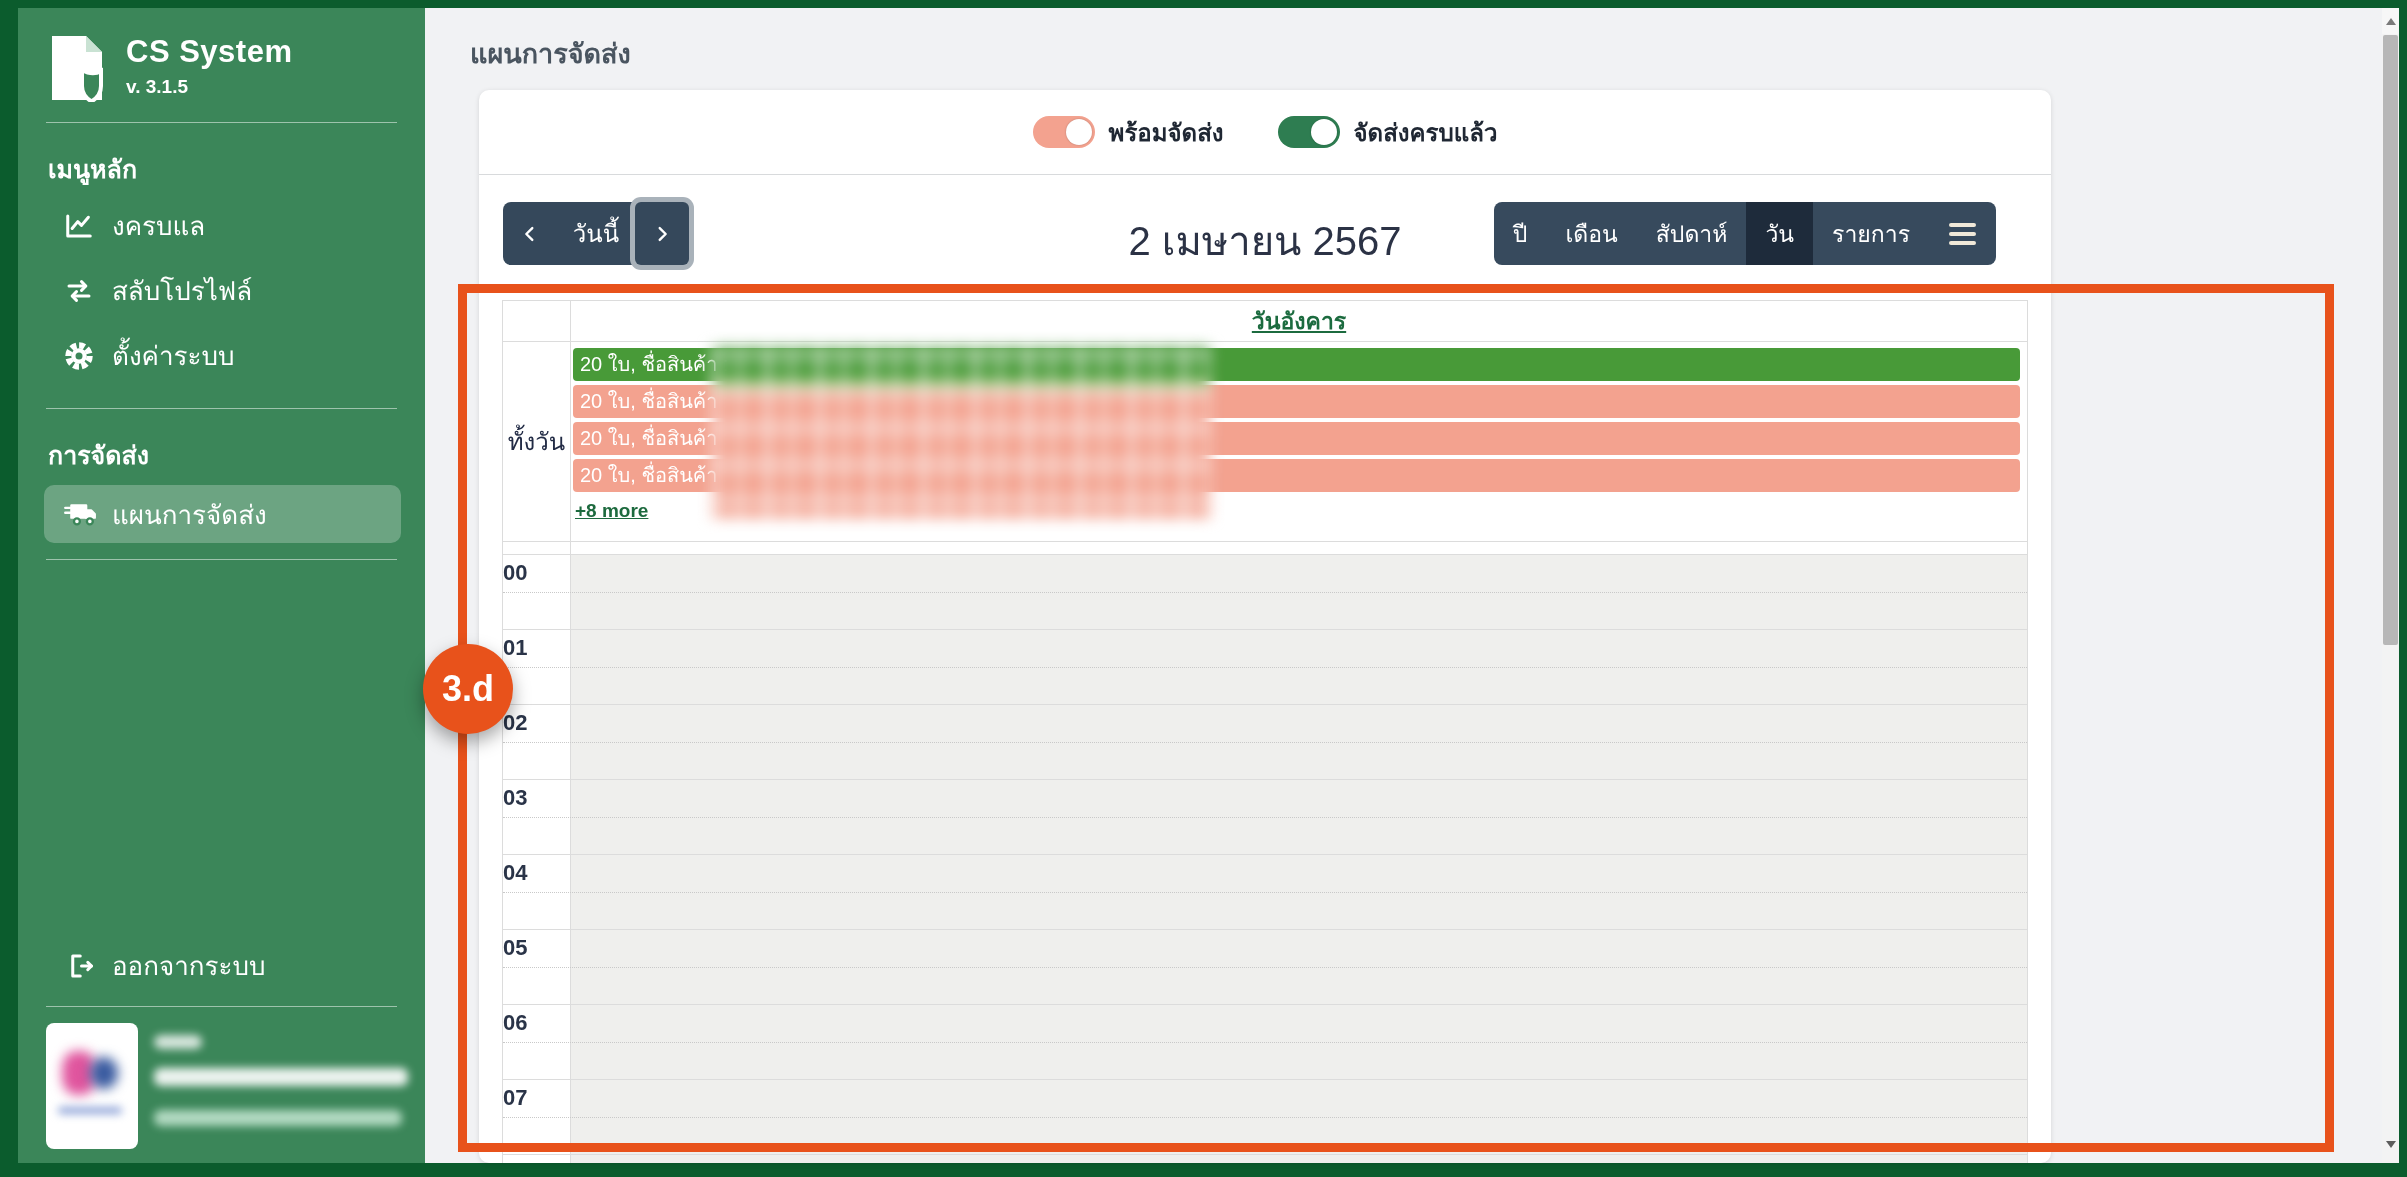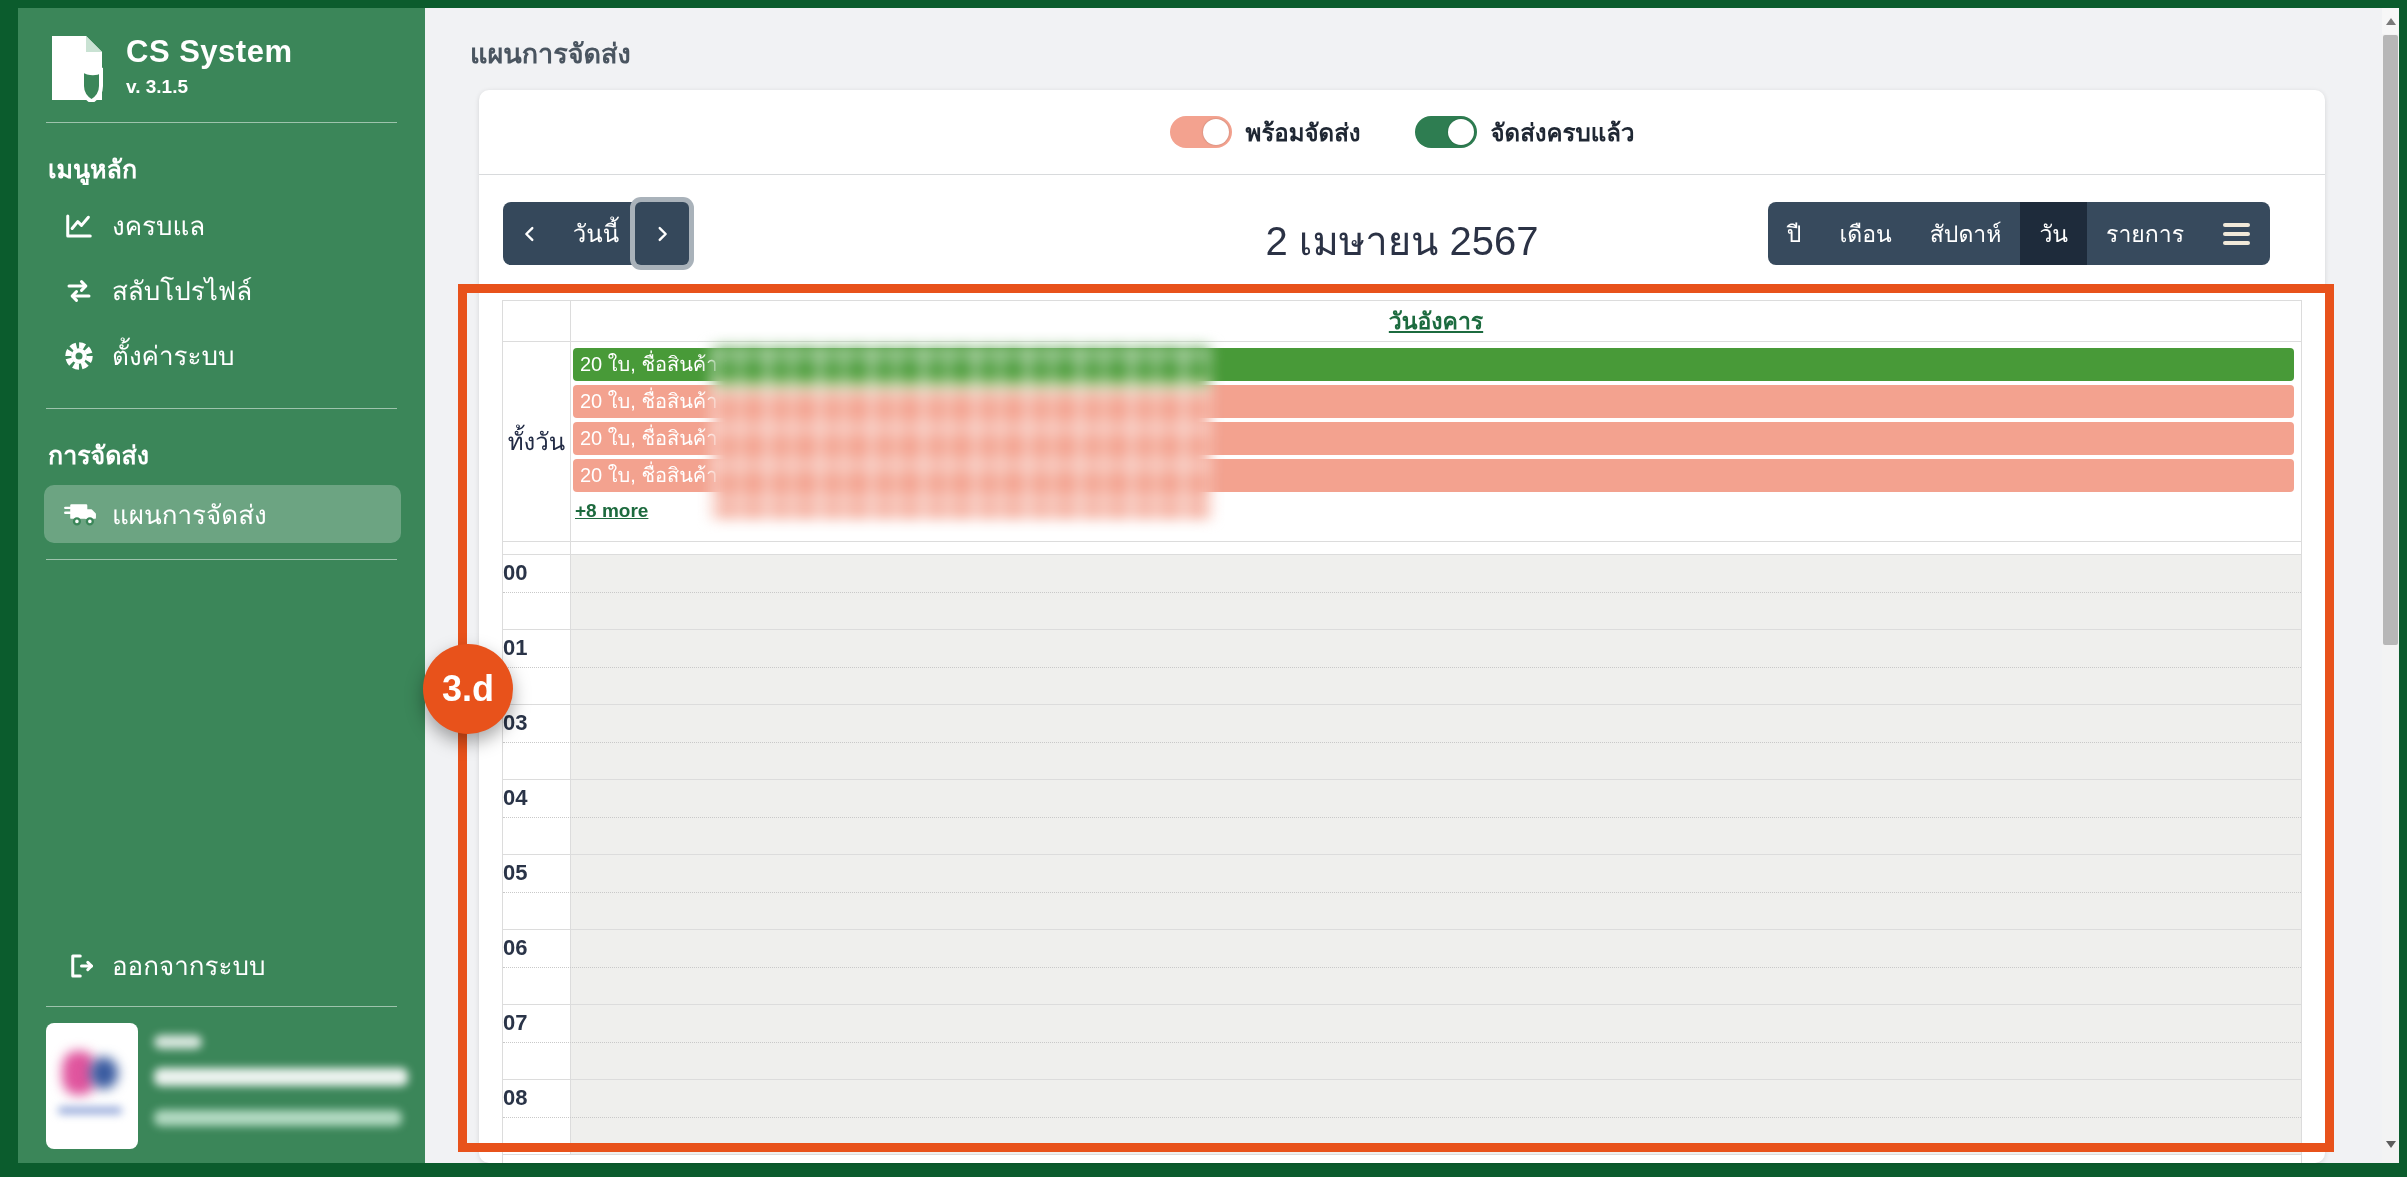--- a/index.html
+++ b/index.html
@@ -43,21 +43,21 @@
   .user-lines { padding-top:12px; }
   .redact { border-radius:7px; filter:blur(4px); }
   .u-line1 { width:48px;  height:14px; background:rgba(255,255,255,.8); }
   .u-line2 { width:254px; height:18px; background:rgba(255,255,255,.9); margin-top:19px; }
   .u-line3 { width:248px; height:16px; background:rgba(218,246,228,.75); margin-top:24px; }
 
   
   .main { position:absolute; left:425px; top:8px; width:1974px; height:1155px; background:#f1f2f4; }
   .page-title { position:absolute; left:470px; top:32px; font-size:27px; font-weight:600; color:#4a5560; }
   .card {
-    position:absolute; left:479px; top:90px; width:1846px; height:1073px;
+    position:absolute; left:479px; top:90px; width:1572px; height:1073px;
     background:#fff; border-radius:10px; box-shadow:0 1px 5px rgba(0,0,0,.12); overflow:hidden;
   }
 
   
   .legend { height:85px; display:flex; align-items:center; justify-content:center; gap:14px; border-bottom:1px solid #d8dadc; }
   .toggle { width:62px; height:32px; border-radius:16px; position:relative; cursor:pointer; flex:0 0 auto; }
   .toggle .knob { position:absolute; right:3px; top:3px; width:26px; height:26px; border-radius:50%; background:#fff; box-shadow:0 0 2px rgba(0,0,0,.25); }
   .toggle-ready { background:#f3a28f; }
   .toggle-complete { background:#2e7d51; }
   .legend-label { font-size:24px; font-weight:600; color:#1f2733; }
@@ -295,20 +295,24 @@
 
       <div class="row hour-row">
         <div class="lbl hour-lbl">00</div>
         <div class="daycell hour-cell"></div>
       </div>
       <div class="row hour-row">
         <div class="lbl hour-lbl">01</div>
         <div class="daycell hour-cell"></div>
       </div>
       <div class="row hour-row">
+        <div class="lbl hour-lbl">02</div>
+        <div class="daycell hour-cell"></div>
+      </div>
+      <div class="row hour-row">
         <div class="lbl hour-lbl">03</div>
         <div class="daycell hour-cell"></div>
       </div>
       <div class="row hour-row">
         <div class="lbl hour-lbl">04</div>
         <div class="daycell hour-cell"></div>
       </div>
       <div class="row hour-row">
         <div class="lbl hour-lbl">05</div>
         <div class="daycell hour-cell"></div>

